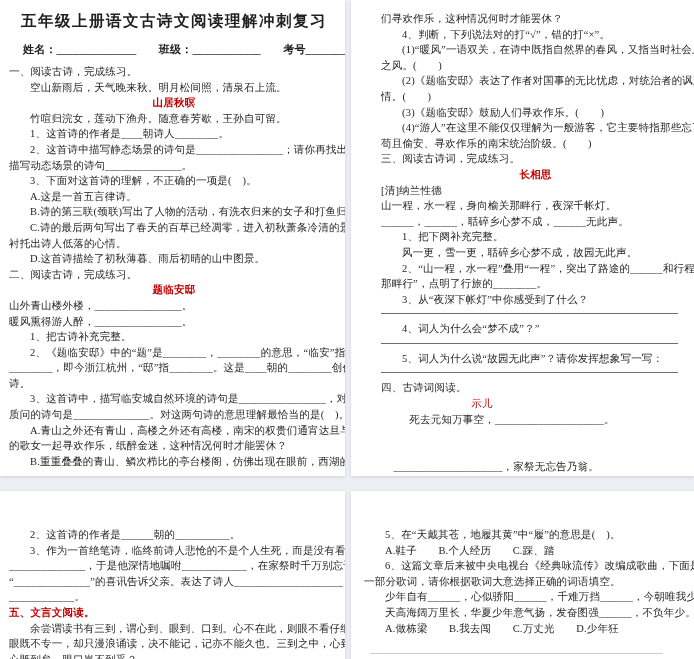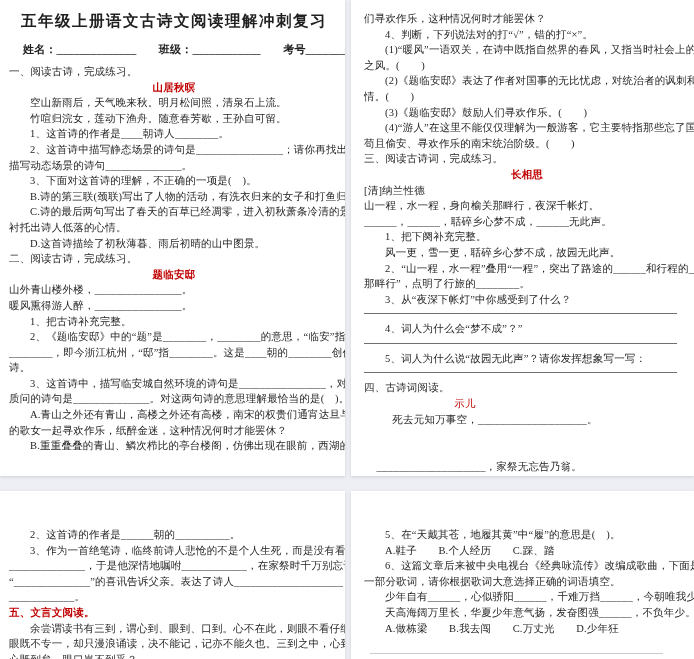--- a/index.html
+++ b/index.html
@@ -17,21 +17,21 @@
     grid-template-rows:476px 210px;
     column-gap:6px; row-gap:15px;
     width:694px; height:659px;
   }
   .page {
     background:#ffffff;
     overflow:hidden;
     box-shadow:0 1px 3px rgba(40,50,70,0.16);
   }
   .p1 { padding:9px 6px 0 9px; }
-  .p2 { padding:11px 4px 0 13px; }
+  .p2 { padding:11px 4px 0 30px; }
   .p3 { padding:36px 6px 0 9px; }
   .p4 { padding:36px 4px 0 13px; }
   .ln {
     font-size:10.5px;
     line-height:15.6px;
     white-space:nowrap;
     letter-spacing:0.2px;
   }
   .t  { font-size:15.5px; font-weight:bold; line-height:24px; text-align:center;
         letter-spacing:1.5px; margin-bottom:7px; white-space:nowrap; }
@@ -51,27 +51,28 @@
   .sp { height:7px; }
 </style>
 </head>
 <body style="background: rgb(237, 239, 244);">
 
 <div class="canvas">
   <div class="page p1">
       <div class="ln t">五年级上册语文古诗文阅读理解冲刺复习</div>
       <div class="ln n">姓名：______________　　班级：____________　　考号______________</div>
       <div class="ln s">一、阅读古诗，完成练习。</div>
+      <div class="ln i">空山新雨后，天气晚来秋。明月松间照，清泉石上流。</div>
       <div class="ln ct">山居秋暝</div>
-      <div class="ln i">空山新雨后，天气晚来秋。明月松间照，清泉石上流。</div>
       <div class="ln i">竹喧归浣女，莲动下渔舟。随意春芳歇，王孙自可留。</div>
       <div class="ln i">1、这首诗的作者是____朝诗人________。</div>
       <div class="ln i">2、这首诗中描写静态场景的诗句是________________；请你再找出一句</div>
       <div class="ln f">描写动态场景的诗句______________。</div>
       <div class="ln i">3、下面对这首诗的理解，不正确的一项是(　)。</div>
+      <div class="ln i">A.这是一首五言律诗。</div>
       <div class="ln i">B.诗的第三联(颈联)写出了人物的活动，有洗衣归来的女子和打鱼归来的</div>
       <div class="ln i">C.诗的最后两句写出了春天的百草已经凋零，进入初秋萧条冷清的景象，</div>
       <div class="ln f">衬托出诗人低落的心情。</div>
       <div class="ln i">D.这首诗描绘了初秋薄暮、雨后初晴的山中图景。</div>
       <div class="ln s">二、阅读古诗，完成练习。</div>
       <div class="ln ct">题临安邸</div>
       <div class="ln c">山外青山楼外楼，________________。</div>
       <div class="ln c">暖风熏得游人醉，________________。</div>
       <div class="ln i">1、把古诗补充完整。</div>
       <div class="ln i">2、《题临安邸》中的“题”是________，________的意思，“临安”指</div>

